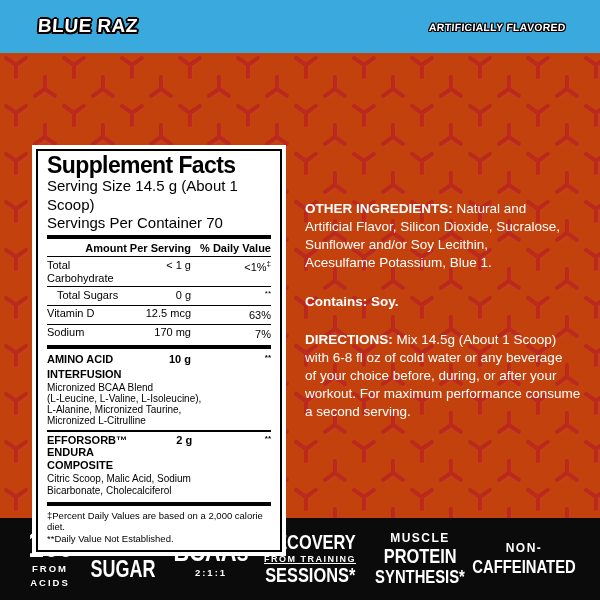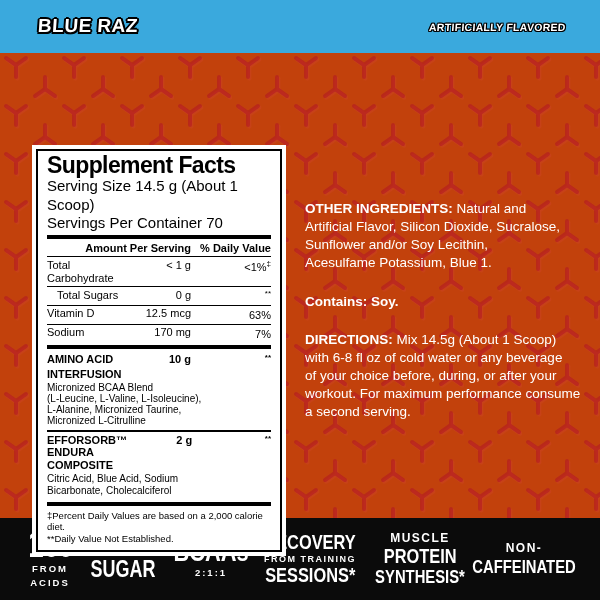--- a/index.html
+++ b/index.html
@@ -67,21 +67,21 @@
   .claim:nth-child(5){left:420px;}
   .claim:nth-child(6){left:524px;}
   .cline{display:block;transform-origin:center;}
   .size-xl{font-size:37px;line-height:.88;transform:scaleX(.75);}
   .size-xl2{font-size:28px;line-height:.95;transform:scaleX(.78);}
   .size-lg{font-size:23px;line-height:.95;transform:scaleX(.78);}
   .size-md{font-size:21px;line-height:.98;transform:scaleX(.78);}
   .size-sm{font-size:19px;line-height:1.0;transform:scaleX(.78);}
   .size-cap{font-size:12px;letter-spacing:1.5px;line-height:1.1;margin-bottom:1px;}
   .size-xs{font-size:9.5px;letter-spacing:2px;line-height:1.25;margin-top:2px;}
-  .size-xxs{font-size:9px;letter-spacing:1.5px;line-height:1.2;margin:1px 8px;}
+  .size-xxs{font-size:9px;letter-spacing:1.5px;line-height:1.2;margin:1px 8px;text-decoration:underline;}
   .suffix{font-size:55%;margin-left:1px;}
 </style>
 </head>
 <body>
 
 <div class="label">
 
   <div class="banner">
     <span class="flavor">BLUE RAZ</span>
     <span class="flavored">ARTIFICIALLY FLAVORED</span>
@@ -155,21 +155,21 @@
 Micronized L-Citrulline</div>
   </div>
 
   <div class="sec">
     <div class="sec-head">
       <span class="nm">EFFORSORB™ ENDURA</span>
       <span class="amt">2 g</span>
       <span class="dv"><sup>**</sup></span>
     </div>
     <div class="sec-name2">COMPOSITE</div>
-    <div class="sec-desc">Citric Acid, Blue Acid, Sodium
+    <div class="sec-desc">Citric Scoop, Malic Acid, Sodium
 Bicarbonate, Cholecalciferol</div>
   </div>
 </div>
       <div class="bar-thick"></div>
       <div id="sf-footnotes">
           <p class="footnote">‡Percent Daily Values are based on a 2,000 calorie diet.</p>
           <p class="footnote">**Daily Value Not Established.</p>
         </div>
     </div>
 

